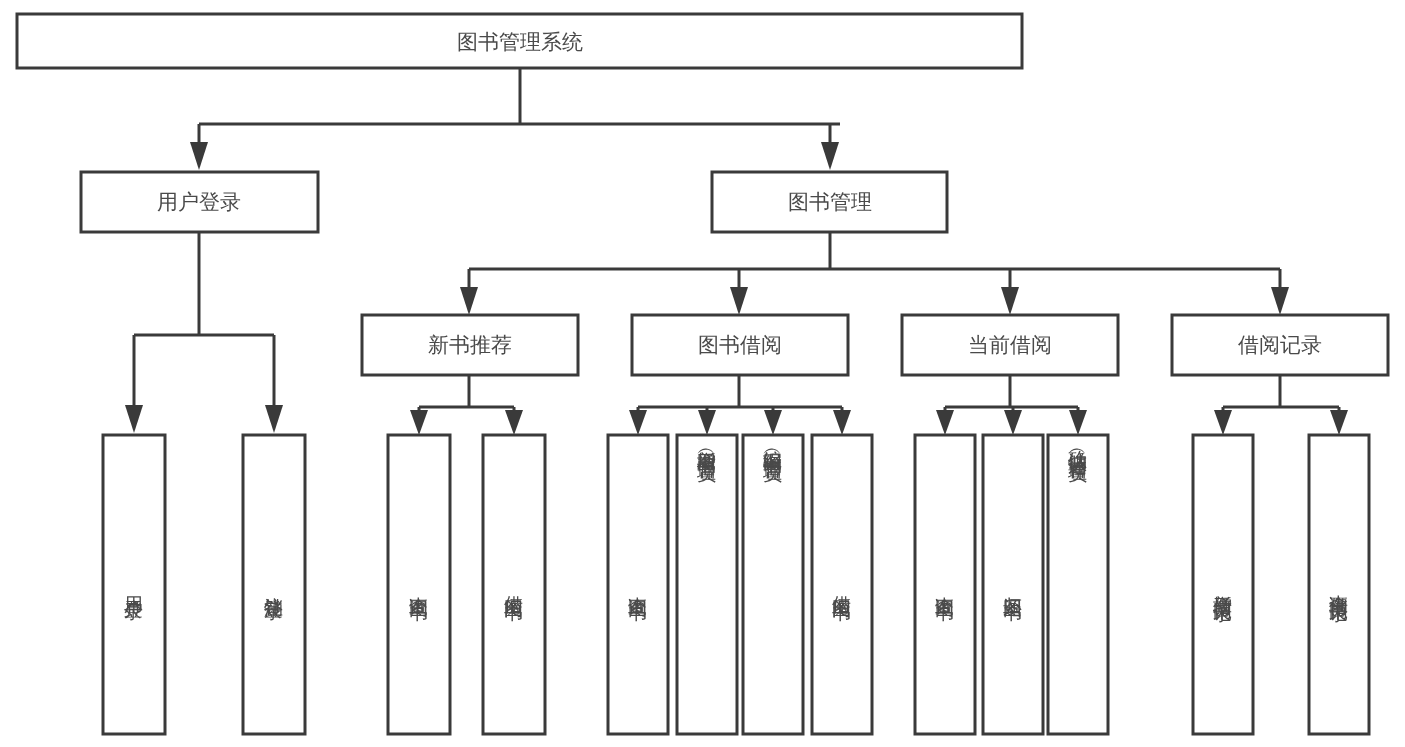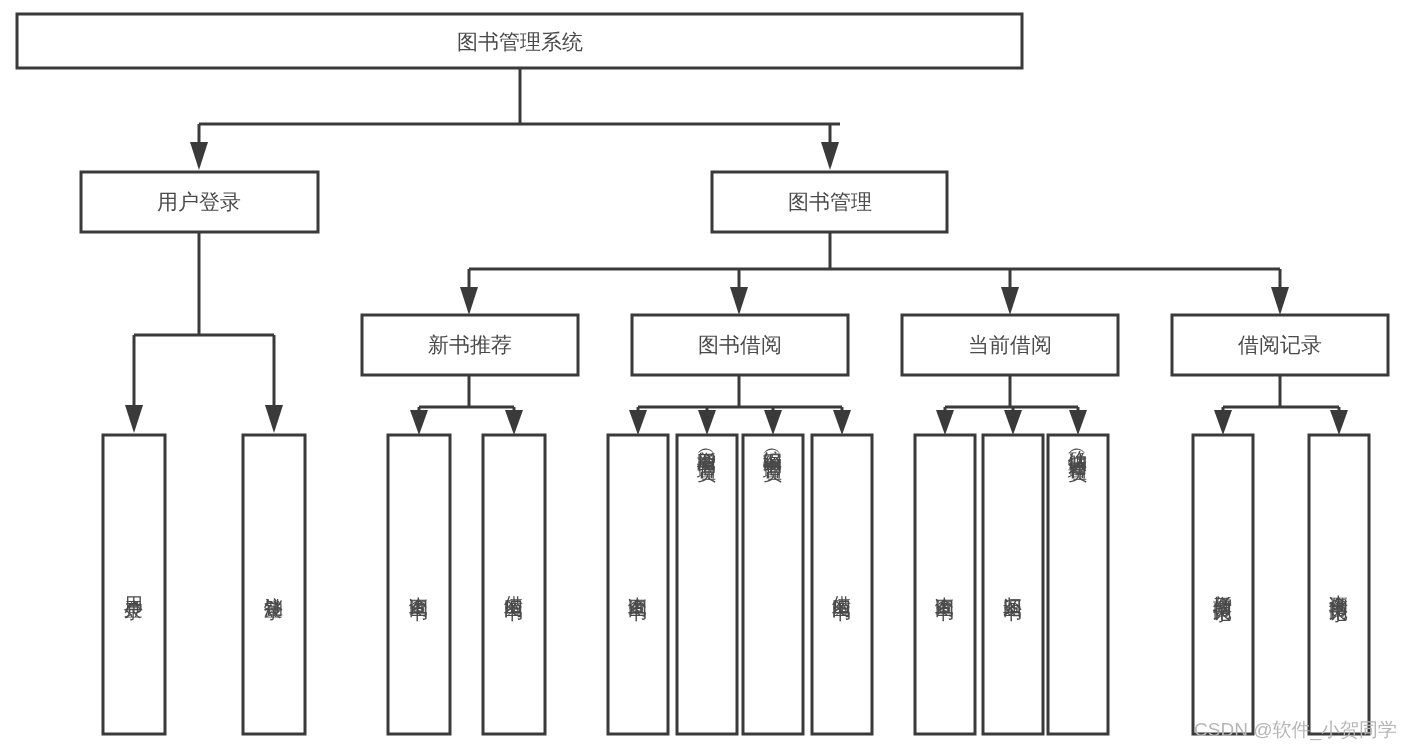--- a/index.html
+++ b/index.html
@@ -220,14 +220,13 @@
     <span class="leaf-label">确认归还（管理员）</span>
   </div>
 
   <div class="leaf-wrap" style="left:1193px;top:435px;width:60px;height:299px;">
     <span class="leaf-label">新增借阅记录</span>
   </div>
   <div class="leaf-wrap" style="left:1309px;top:435px;width:60px;height:299px;">
     <span class="leaf-label">查询借阅记录</span>
   </div>
 
-  <div class="watermark">CSDN @软件_小贺同学</div>
 </div>
 
 </body></html>

